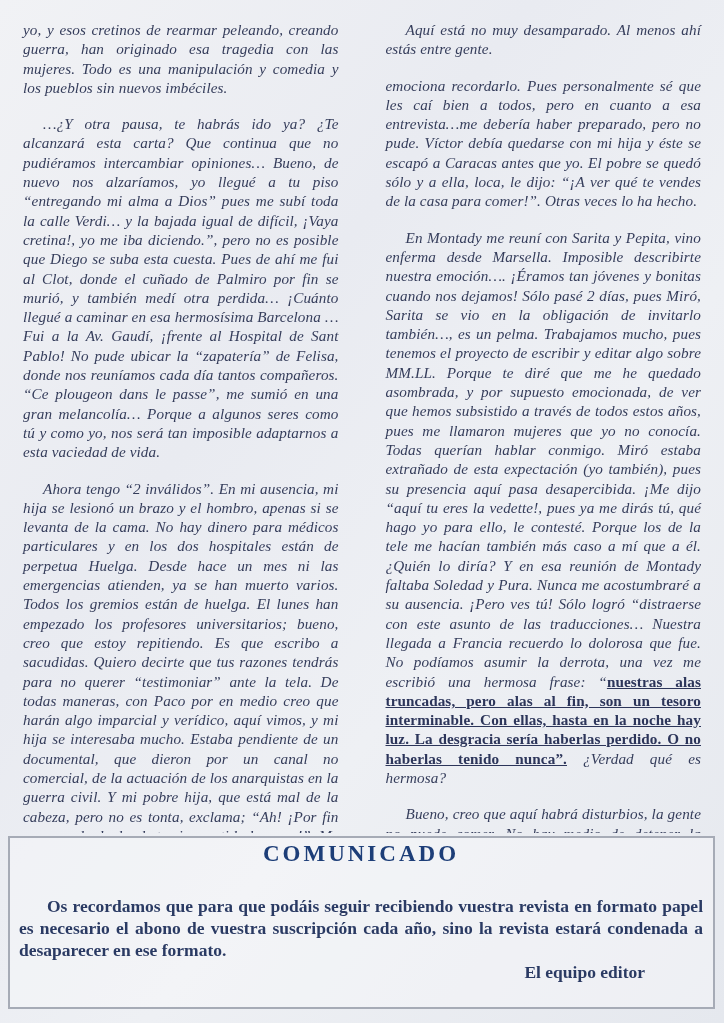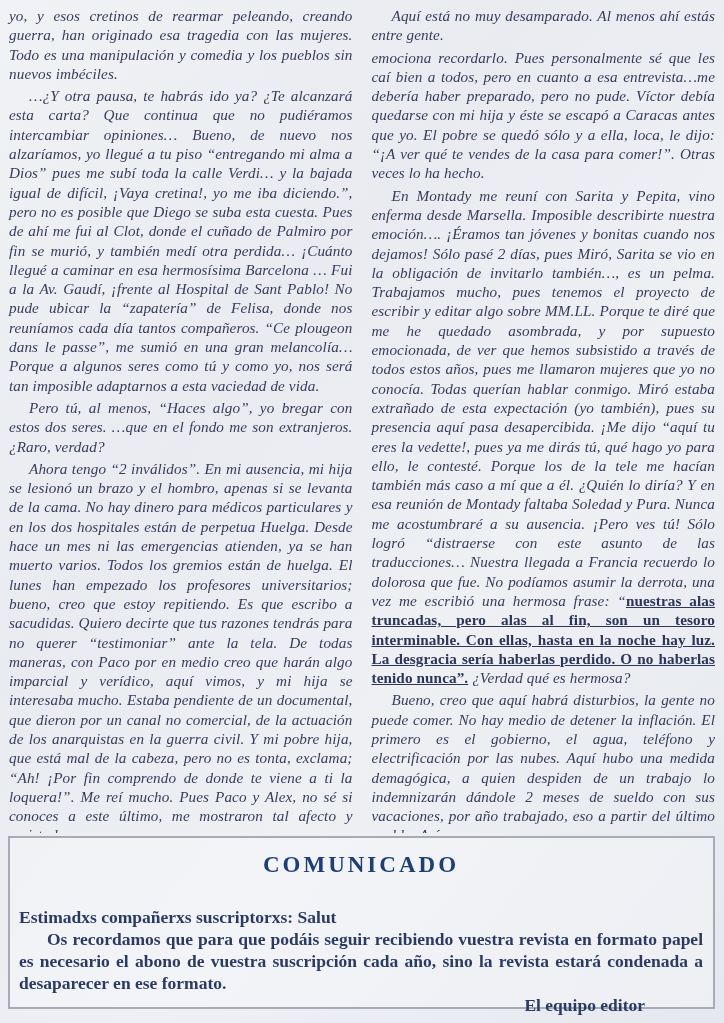--- a/index.html
+++ b/index.html
@@ -15,39 +15,39 @@
   }
   .columns {
     display: flex;
     gap: 13px;
     padding: 3px 6px 0 6px;
     height: 830px;
     overflow: hidden;
   }
   .col { width: 350px; }
   p.body-par {
-    margin: 3px;
+    margin: 17px;
     font-style: italic;
     font-size: 15.2px;
     line-height: 19.3px;
     text-align: justify;
     color: #353d5b;
     letter-spacing: 0.1px;
   }
   p.indent { text-indent: 20px; }
   .bold-quote { font-style: normal; font-weight: bold; color: #2c355a; text-decoration: underline; }
 
   .comunicado-box {
     position: absolute;
     left: 8px; top: 836px;
     width: 707px; height: 173px;
     box-sizing: border-box;
     border: 2px solid #a6abb6;
     background: rgba(248,249,251,0.45);
-    padding: 14px 10px 0 9px;
+    padding: 3px 10px 0 9px;
   }
   .comunicado-title {
     margin: 0;
     text-align: center;
     font-weight: bold;
     font-size: 23px;
     letter-spacing: 3px;
     color: #1d3e78;
   }
   .comunicado-body {
@@ -64,37 +64,35 @@
 </head>
 <body>
 
 <div class="page">
 
   <div class="columns">
 
     <div class="col">
       <p class="body-par">yo, y esos cretinos de rearmar peleando, creando guerra, han originado esa tragedia con las mujeres. Todo es una manipulación y comedia y los pueblos sin nuevos imbéciles.</p>
       <p class="body-par indent">…¿Y otra pausa, te habrás ido ya? ¿Te alcanzará esta carta? Que continua que no pudiéramos intercambiar opiniones… Bueno, de nuevo nos alzaríamos, yo llegué a tu piso “entregando mi alma a Dios” pues me subí toda la calle Verdi… y la bajada igual de difícil, ¡Vaya cretina!, yo me iba diciendo.”, pero no es posible que Diego se suba esta cuesta. Pues de ahí me fui al Clot, donde el cuñado de Palmiro por fin se murió, y también medí otra perdida… ¡Cuánto llegué a caminar en esa hermosísima Barcelona … Fui a la Av. Gaudí, ¡frente al Hospital de Sant Pablo! No pude ubicar la “zapatería” de Felisa, donde nos reuníamos cada día tantos compañeros. “Ce plougeon dans le passe”, me sumió en una gran melancolía… Porque a algunos seres como tú y como yo, nos será tan imposible adaptarnos a esta vaciedad de vida.</p>
-      <p class="body-par indent">Pero tú, al menos, “Haces algo”, yo bregar con estos dos seres. …que en el fondo me son extranjeros. ¿Raro, verdad?</p>
       <p class="body-par indent">Ahora tengo “2 inválidos”. En mi ausencia, mi hija se lesionó un brazo y el hombro, apenas si se levanta de la cama. No hay dinero para médicos particulares y en los dos hospitales están de perpetua Huelga. Desde hace un mes ni las emergencias atienden, ya se han muerto varios. Todos los gremios están de huelga. El lunes han empezado los profesores universitarios; bueno, creo que estoy repitiendo. Es que escribo a sacudidas. Quiero decirte que tus razones tendrás para no querer “testimoniar” ante la tela. De todas maneras, con Paco por en medio creo que harán algo imparcial y verídico, aquí vimos, y mi hija se interesaba mucho. Estaba pendiente de un documental, que dieron por un canal no comercial, de la actuación de los anarquistas en la guerra civil. Y mi pobre hija, que está mal de la cabeza, pero no es tonta, exclama; “Ah! ¡Por fin comprendo de donde te viene a ti la loquera!”. Me reí mucho. Pues Paco y Alex, no sé si conoces a este último, me mostraron tal afecto y amistad que me</p>
     </div>
 
     <div class="col">
       <p class="body-par indent">Aquí está no muy desamparado. Al menos ahí estás entre gente.</p>
       <p class="body-par">emociona recordarlo. Pues personalmente sé que les caí bien a todos, pero en cuanto a esa entrevista…me debería haber preparado, pero no pude. Víctor debía quedarse con mi hija y éste se escapó a Caracas antes que yo. El pobre se quedó sólo y a ella, loca, le dijo: “¡A ver qué te vendes de la casa para comer!”. Otras veces lo ha hecho.</p>
       <p class="body-par indent">
         <span>En Montady me reuní con Sarita y Pepita, vino enferma desde Marsella. Imposible describirte nuestra emoción…. ¡Éramos tan jóvenes y bonitas cuando nos dejamos! Sólo pasé 2 días, pues Miró, Sarita se vio en la obligación de invitarlo también…, es un pelma. Trabajamos mucho, pues tenemos el proyecto de escribir y editar algo sobre MM.LL. Porque te diré que me he quedado asombrada, y por supuesto emocionada, de ver que hemos subsistido a través de todos estos años, pues me llamaron mujeres que yo no conocía. Todas querían hablar conmigo. Miró estaba extrañado de esta expectación (yo también), pues su presencia aquí pasa desapercibida. ¡Me dijo “aquí tu eres la vedette!, pues ya me dirás tú, qué hago yo para ello, le contesté. Porque los de la tele me hacían también más caso a mí que a él. ¿Quién lo diría? Y en esa reunión de Montady faltaba Soledad y Pura. Nunca me acostumbraré a su ausencia. ¡Pero ves tú! Sólo logró “distraerse con este asunto de las traducciones… Nuestra llegada a Francia recuerdo lo dolorosa que fue. No podíamos asumir la derrota, una vez me escribió una hermosa frase: “</span><span class="bold-quote">nuestras alas truncadas, pero alas al fin, son un tesoro interminable. Con ellas, hasta en la noche hay luz. La desgracia sería haberlas perdido. O no haberlas tenido nunca”.</span><span> ¿Verdad qué es hermosa?</span>
       </p>
       <p class="body-par indent">Bueno, creo que aquí habrá disturbios, la gente no puede comer. No hay medio de detener la inflación. El primero es el gobierno, el agua, teléfono y electrificación por las nubes. Aquí hubo una medida demagógica, a quien despiden de un trabajo lo indemnizarán dándole 2 meses de sueldo con sus vacaciones, por año trabajado, eso a partir del último sueldo. Así</p>
     </div>
 
   </div>
 
   <div class="comunicado-box">
     <h2 class="comunicado-title">COMUNICADO</h2>
     <div class="comunicado-body">
-      <p>Estimadxs compañerxs suscriptorxs: Salut</p>
       <p class="box-paragraph">Os recordamos que para que podáis seguir recibiendo vuestra revista en formato papel es necesario el abono de vuestra suscripción cada año, sino la revista estará condenada a desaparecer en ese formato.</p>
       <p class="signature">El equipo editor</p>
     </div>
   </div>
 
 </div>
 
 </body></html>

